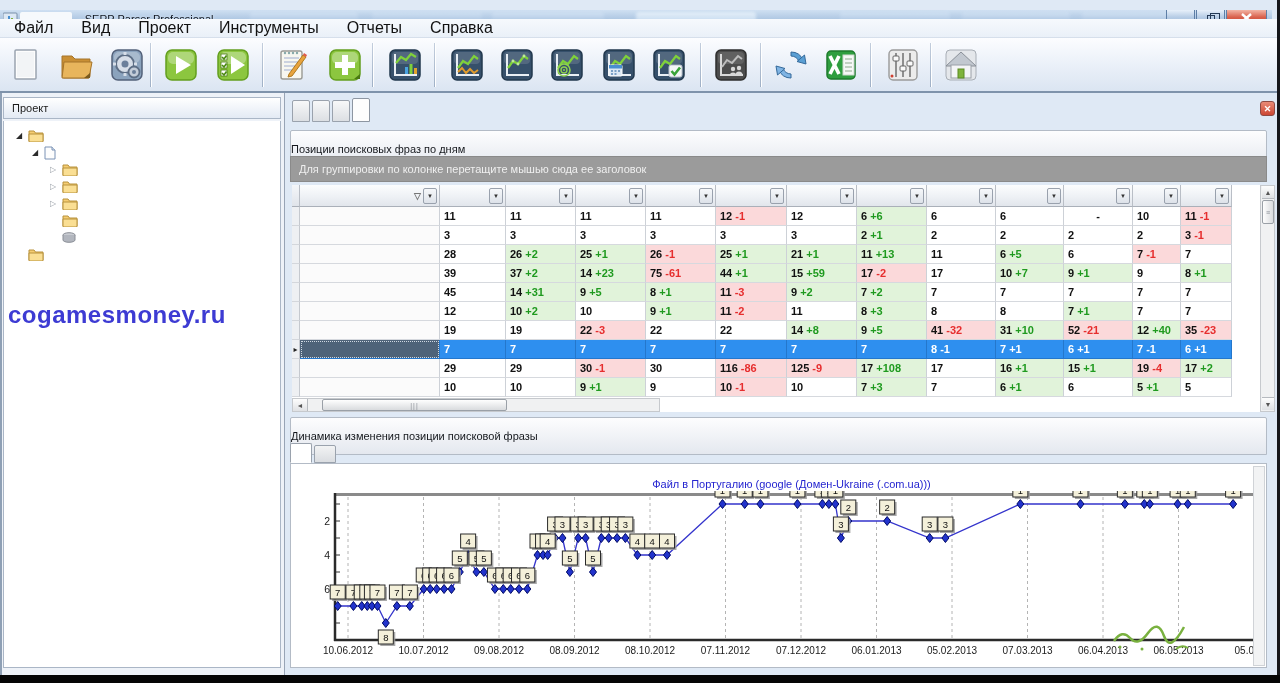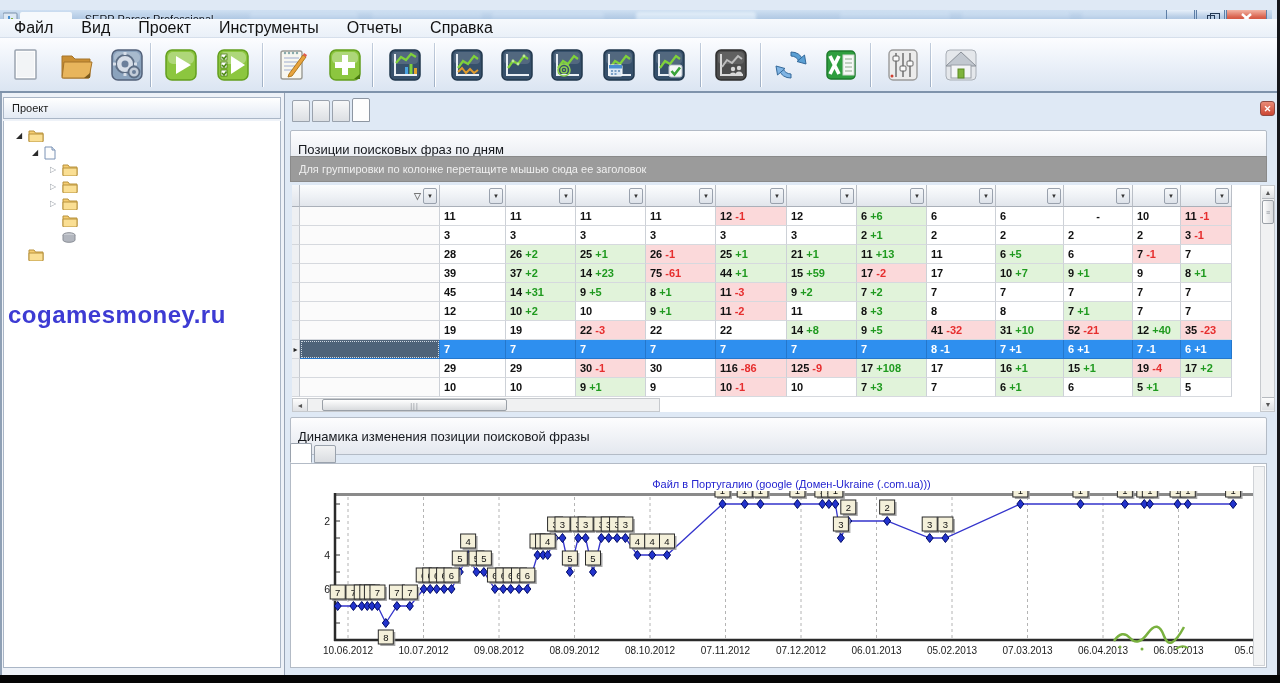--- a/index.html
+++ b/index.html
@@ -49,21 +49,21 @@
 
 .tabbar { position:absolute; left:7px; top:5px; height:24px; display:flex; align-items:flex-end; }
 .dtab { height:22px; font-size:11px; color:#1a1a1a; padding:0 8px; display:flex; align-items:center; white-space:nowrap;
   border:1px solid #9aa2ad; background:linear-gradient(#f7f8f9,#dcdfe3); margin-right:2px; border-radius:2px 2px 0 0; }
 .dtab.active { background:#fdfdfd; height:24px; border-color:#8d96a2; }
 .tab-close { position:absolute; left:975px; top:8px; width:15px; height:15px; border:1px solid #8e4a43; border-radius:3px;
   background:linear-gradient(#e98b77,#cc4632); color:#fff; font-size:9px; font-weight:bold; display:flex; align-items:center; justify-content:center; }
 
 
 .panel-title { position:absolute; left:5px; width:977px; height:38px; border:1px solid #b3bbc6; border-radius:2px 2px 0 0;
-  background:linear-gradient(#fdfdfe,#e4e8ef); font-size:13px; color:#15181d; display:flex; align-items:center; padding-left:7px; }
+  background:linear-gradient(#fdfdfe,#e4e8ef); font-size:11px; color:#15181d; display:flex; align-items:center; }
 .groupbar { position:absolute; left:5px; top:63px; width:977px; height:26px; background:#9b9b9b; border:1px solid #8a8a8a;
   color:#efefef; font-size:11px; display:flex; align-items:center; padding-left:8px; }
 .gridwrap { position:absolute; left:7px; top:92px; width:968px; height:227px; background:#fff; }
 .hrow { position:absolute; left:0; top:0; height:22px; display:flex; }
 .hcell { height:22px; border-right:1px solid #b9bec6; border-bottom:1px solid #aab0b9;
   background:linear-gradient(#fcfdfe,#eef1f5 55%,#e2e6ec); display:flex; align-items:center; font-size:11px; font-weight:bold; color:#15181d; padding:0 2px 0 5px; }
 .hcell .lbl { flex:1; white-space:nowrap; overflow:hidden; }
 .ddbtn { width:14px; height:16px; border:1px solid #99a1ad; border-radius:2px; background:linear-gradient(#f6f8fa,#dde2e9);
   font-size:6px; color:#333; display:flex; align-items:center; justify-content:center; flex:none; }
 .funnel { font-size:9px; color:#777; margin-right:2px; flex:none; }

